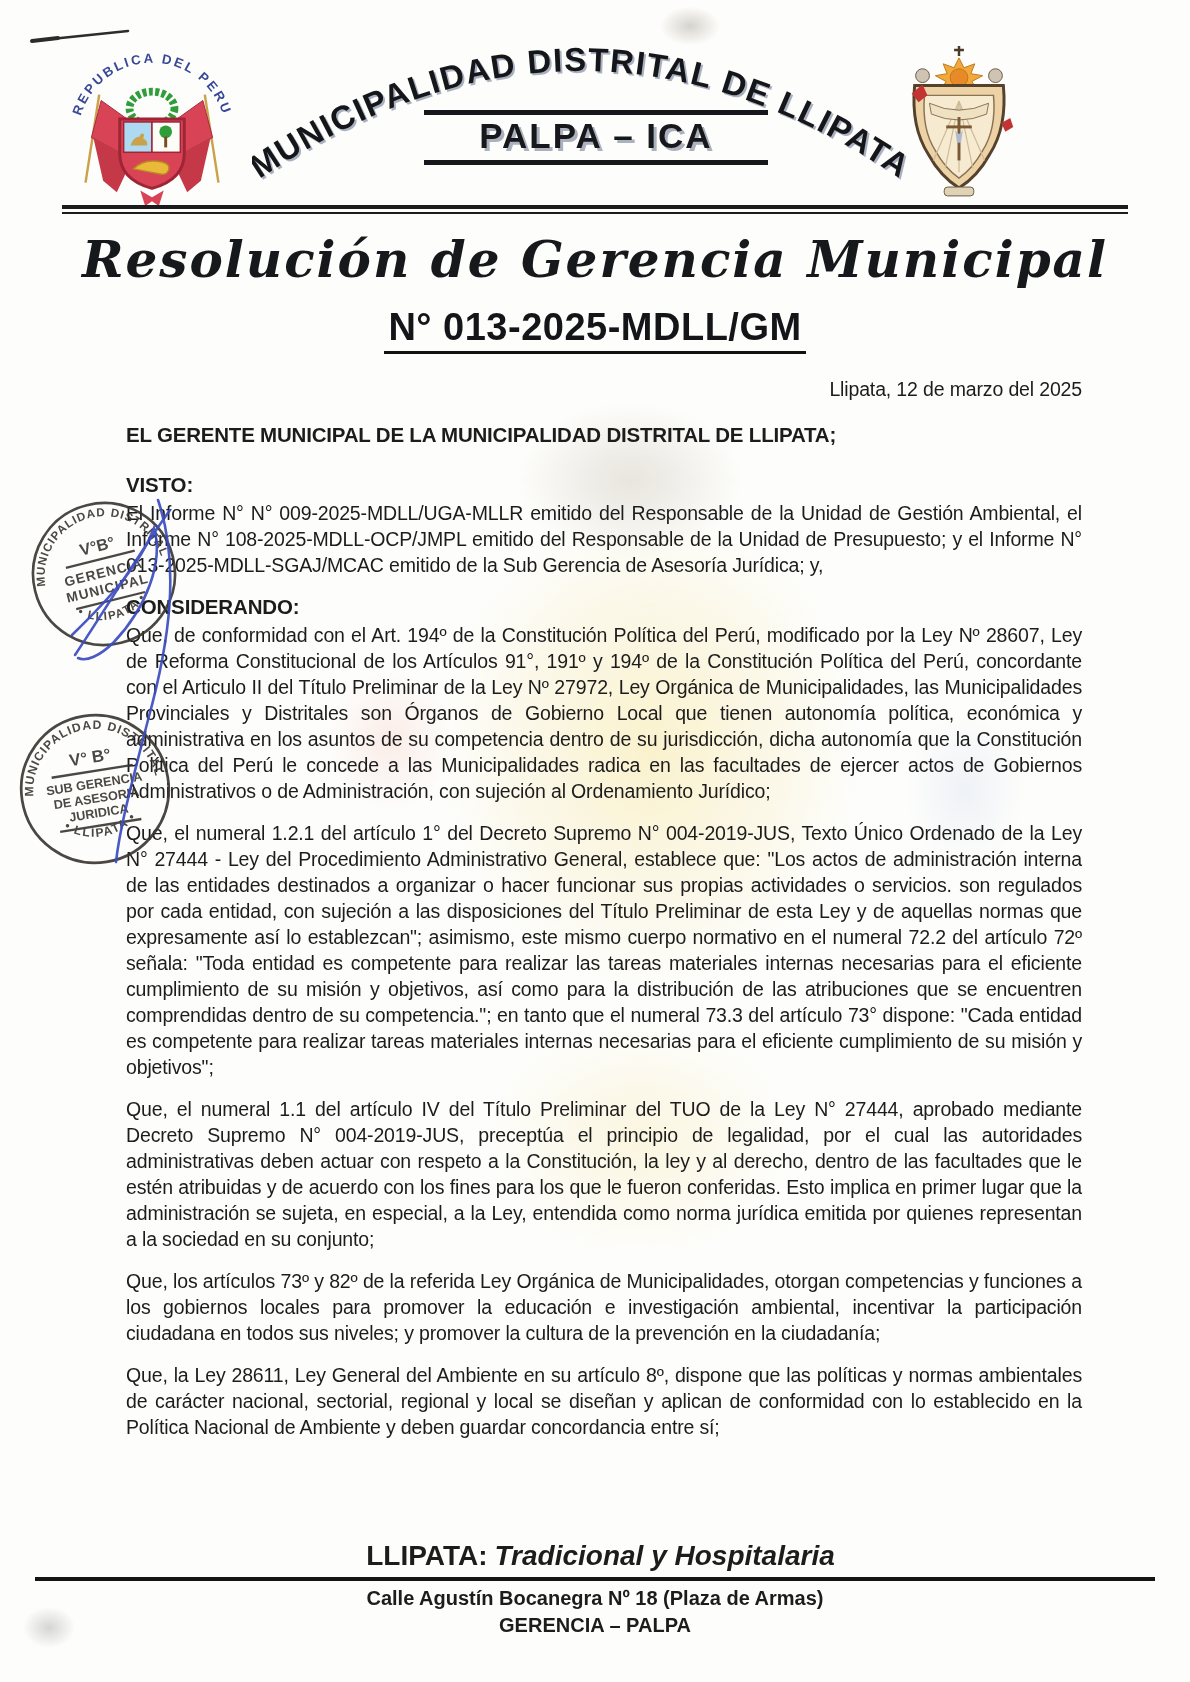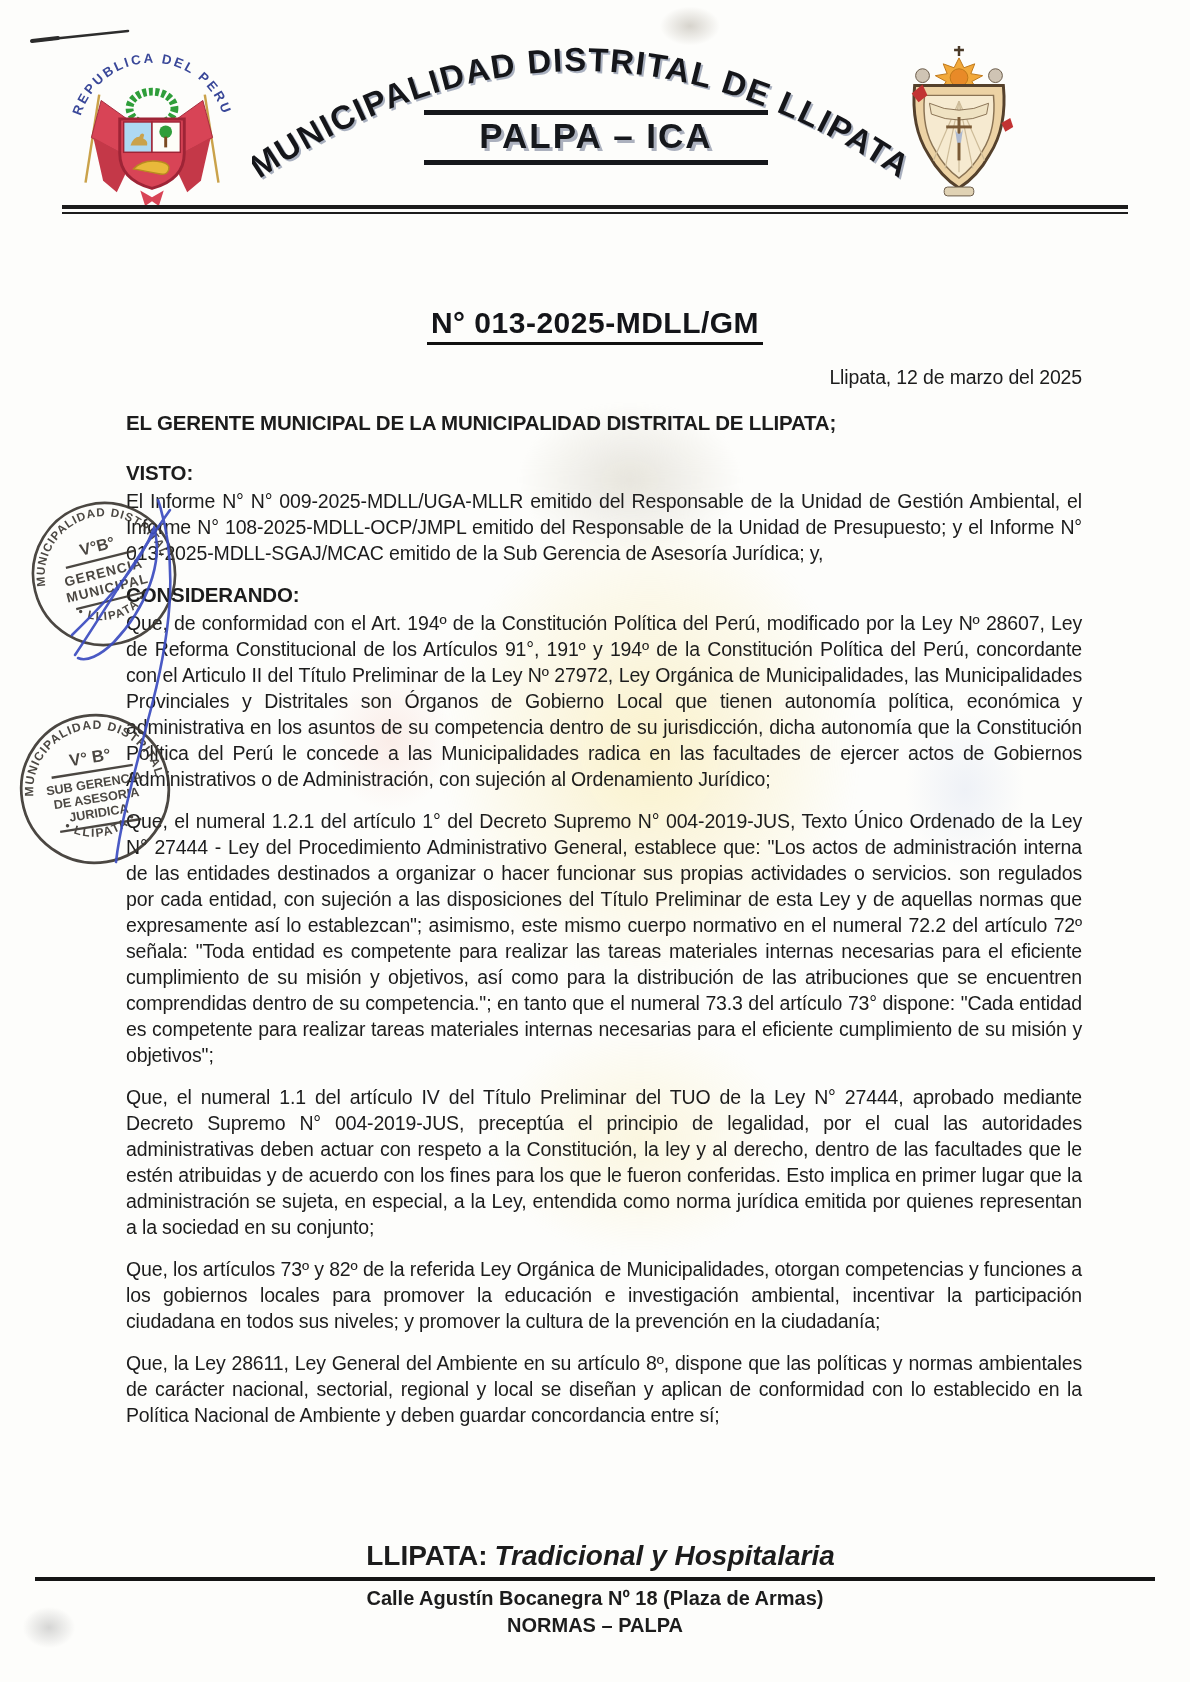--- a/index.html
+++ b/index.html
@@ -25,27 +25,27 @@
          border-top:5px solid #16181c;border-bottom:5px solid #16181c;padding:1px 0 4px;
          text-shadow:3px 3px 0 rgba(151,158,175,.8);}
   .header-rule{position:absolute;left:62px;top:205px;width:1066px;height:3px;z-index:2;
                border-top:4px solid #1c1c1c;border-bottom:2px solid #1c1c1c;}
 
   
   .doc-script-title{position:absolute;left:0;right:0;top:230px;z-index:2;text-align:center;
         font-family:"DejaVu Serif",serif;font-style:italic;font-weight:bold;font-size:50px;
         letter-spacing:2px;color:#17181c;}
   .doc-number-wrap{position:absolute;left:0;right:0;top:306px;z-index:2;text-align:center;}
-  .doc-number{display:inline-block;font-weight:bold;font-size:30px;letter-spacing:.5px;
+  .doc-number{display:inline-block;font-weight:bold;font-size:38px;letter-spacing:.5px;
         border-bottom:3px solid #111;padding:0 4px 2px;color:#141519;}
 
   
   .content{position:absolute;left:126px;top:360px;width:956px;z-index:2;
            font-size:19.5px;line-height:26px;letter-spacing:-.15px;text-align:justify;}
-  .dateline{text-align:right;margin:4px 0 20px;}
+  .dateline{text-align:right;margin:16px 0 20px;}
   .addressee{font-weight:bold;font-size:20.5px;margin:16px 0 24px;letter-spacing:-.2px;}
   .section-heading{font-weight:bold;font-size:20.5px;margin:0 0 2px;}
   .para{margin:0 0 16px;}
   .para:last-child{margin-bottom:17px;}
 
   
   .stamp{position:absolute;z-index:3;opacity:.9;}
   .stamp1{left:28px;top:498px;transform:rotate(-14deg);}
   .stamp2{left:16px;top:710px;transform:rotate(-9deg);}
   .signature{position:absolute;left:20px;top:470px;z-index:4;}
@@ -138,20 +138,21 @@
       <line x1="57" y1="86" x2="83" y2="86" stroke="#7a5a36" stroke-width="3"></line>
       <path d="M 66,88 q 4,10 8,0 l -2,14 h -4 Z" fill="#aebad0"></path>
     </g>
     <path d="M 22,52 l 11,-9 l 5,11 l -9,7 Z" fill="#c23333"></path>
     <path d="M 113,82 l 9,-5 l 3,9 l -8,5 Z" fill="#c23333"></path>
     <rect x="55" y="147" width="30" height="9" rx="3.5" fill="#e0d2b4" stroke="#6a5a48"></rect>
   </svg>
 
   <div class="header-rule"></div>
 
+  <div class="doc-script-title">Resolución de Gerencia Municipal</div>
   <div class="doc-number-wrap">
     <span class="doc-number">N° 013-2025-MDLL/GM</span>
   </div>
 
   <div class="content">
     <div class="dateline">Llipata, 12 de marzo del 2025</div>
     <div class="addressee">EL GERENTE MUNICIPAL DE LA MUNICIPALIDAD DISTRITAL DE LLIPATA;</div>
     <div class="section-heading">VISTO:</div>
     <p class="para">El Informe N° N° 009-2025-MDLL/UGA-MLLR emitido del Responsable de la Unidad de Gestión Ambiental, el Informe N° 108-2025-MDLL-OCP/JMPL emitido del Responsable de la Unidad de Presupuesto; y el Informe N° 013-2025-MDLL-SGAJ/MCAC emitido de la Sub Gerencia de Asesoría Jurídica; y,</p>
     <div class="section-heading">CONSIDERANDO:</div>
@@ -208,16 +209,16 @@
       <path d="M 52,165 C 90,128 120,95 134,58 C 144,92 126,138 94,172 C 80,186 66,192 58,188"></path>
     </g>
   </svg>
 
   <div class="footer">
     <div class="slogan">
       <span>LLIPATA:</span><span class="ital">Tradicional y Hospitalaria</span>
     </div>
     <div class="footer-rule"></div>
     <div class="addr">Calle Agustín Bocanegra Nº 18 (Plaza de Armas)</div>
-    <div class="city">NORMAS – PALPA</div>
+    <div class="city">GERENCIA – PALPA</div>
   </div>
 
 </div>
 
 </body></html>

